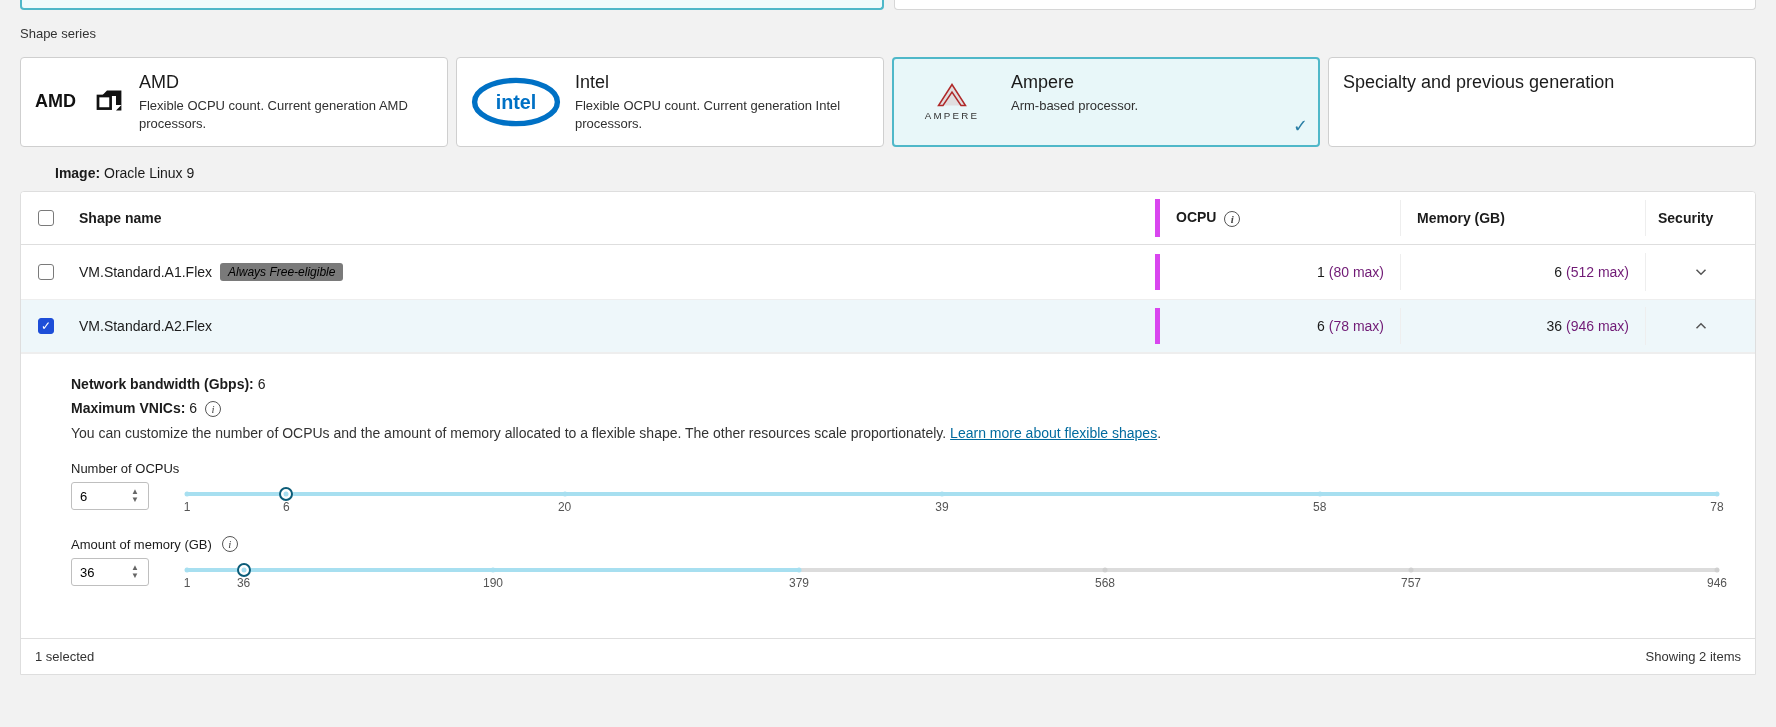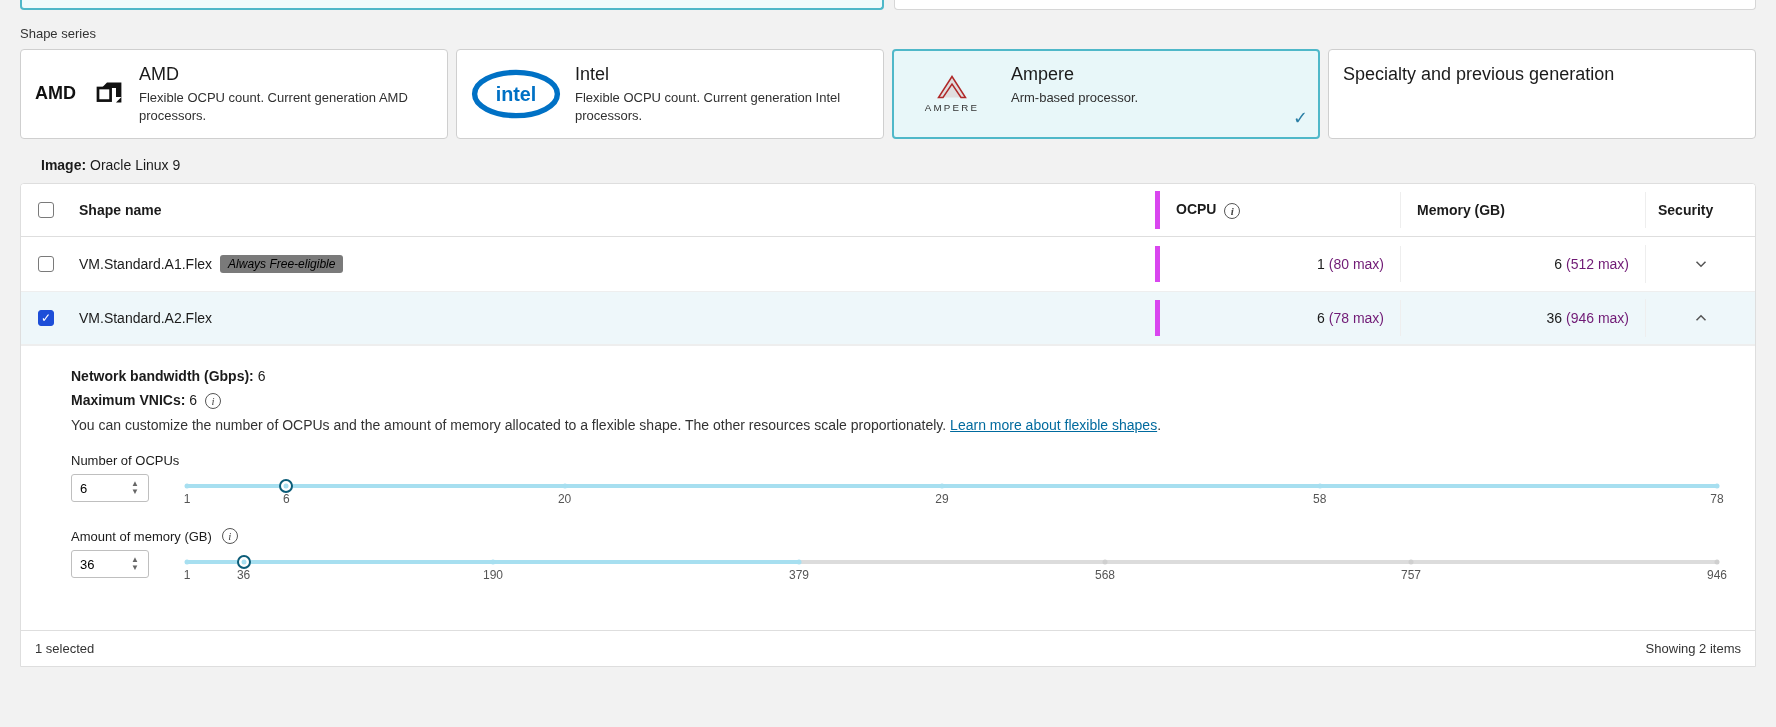--- a/index.html
+++ b/index.html
@@ -7,34 +7,34 @@
     margin: 0;
     font-family: "Helvetica Neue", Helvetica, Arial, sans-serif;
     font-size: 14px;
     color: #1b1b1b;
     background: #f2f2f2;
     padding: 0 0 40px 0;
   }
   .top-tabs { display:flex; gap:10px; padding:0 20px; }
   .top-tab { flex:1; height:10px; border:1px solid #d6d6d6; border-top:none; background:#fff; border-radius:0 0 4px 4px; }
   .top-tab.active { border:2px solid #4fb8c9; border-top:none; background:#f0fbfc; }
-  .section-label { font-size:13px; color:#333; margin:16px 0 8px 20px; }
+  .section-label { font-size:13px; color:#333; margin:16px 0 16px 20px; }
   .series-row { display:flex; gap:8px; padding:0 20px; }
   .card {
     flex:1; border:1px solid #cfcfcf; border-radius:4px; background:#fff;
     padding:14px 14px 14px 14px; display:flex; gap:14px; position:relative;
     cursor:pointer;
   }
   .card.selected { border:2px solid #4fb8c9; background:#e8f7f9; padding:13px; }
   .card .logo { width:90px; display:flex; align-items:center; justify-content:center; flex-shrink:0; }
   .card .body { flex:1; }
   .card .title { font-size:18px; margin:0 0 4px 0; }
   .card .desc { font-size:13px; color:#303030; line-height:1.35; }
   .card .check { position:absolute; right:10px; bottom:8px; color:#2a7ea5; font-size:18px; }
-  .image-line { margin:18px 0 10px 18px; font-size:14px;padding-left:23px; }
+  .image-line { margin:18px 0 10px 32px; font-size:14px;padding-left:23px; }
   .image-line .lbl { font-weight:600; }
   .tbl-wrap { margin: 8px 20px 0 20px; border:1px solid #dedede; border-radius:4px 4px 0 0; background:#fff; overflow:hidden; }
   .thead-row, .trow, .detail-block, .footer-row { display:flex; align-items:center; }
   .thead-row { border-bottom:1px solid #dedede; background:#fff; }
   .trow { border-bottom:1px solid #eee; }
   .trow.selected { background:#eef7fa; }
   .col-chk { width:50px; display:flex; justify-content:center; padding:10px 0; }
   .col-name { flex:1; padding:18px 8px; font-size:14px; display:flex; align-items:center; gap:8px;}
   .th .col-name, .th .col-ocpu, .th .col-mem, .th .col-sec { font-weight:600; }
   .col-ocpu { width:245px; border-left:5px solid #d946ef; padding:10px 16px; text-align:right; }
@@ -233,21 +233,21 @@
               <div class="tick-dot" style="left: 6.49%;"></div>
               <div class="tick-dot" style="left: 24.68%;"></div>
               <div class="tick-dot" style="left: 49.35%;"></div>
               <div class="tick-dot" style="left: 74.03%;"></div>
               <div class="tick-dot" style="left: 100%;"></div>
             </div>
           <div class="tick-labels" id="ocpu-ticks">
               <span style="left: 0%;">1</span>
               <span style="left: 6.49%;">6</span>
               <span style="left: 24.68%;">20</span>
-              <span style="left: 49.35%;">29</span>
+              <span style="left: 49.35%;">39</span>
               <span style="left: 74.03%;">58</span>
               <span style="left: 100%;">78</span>
             </div>
         </div>
       </div>
     </div>
 
     <div class="slider-group">
       <div class="slider-label">
         <span>Amount of memory (GB)</span>

